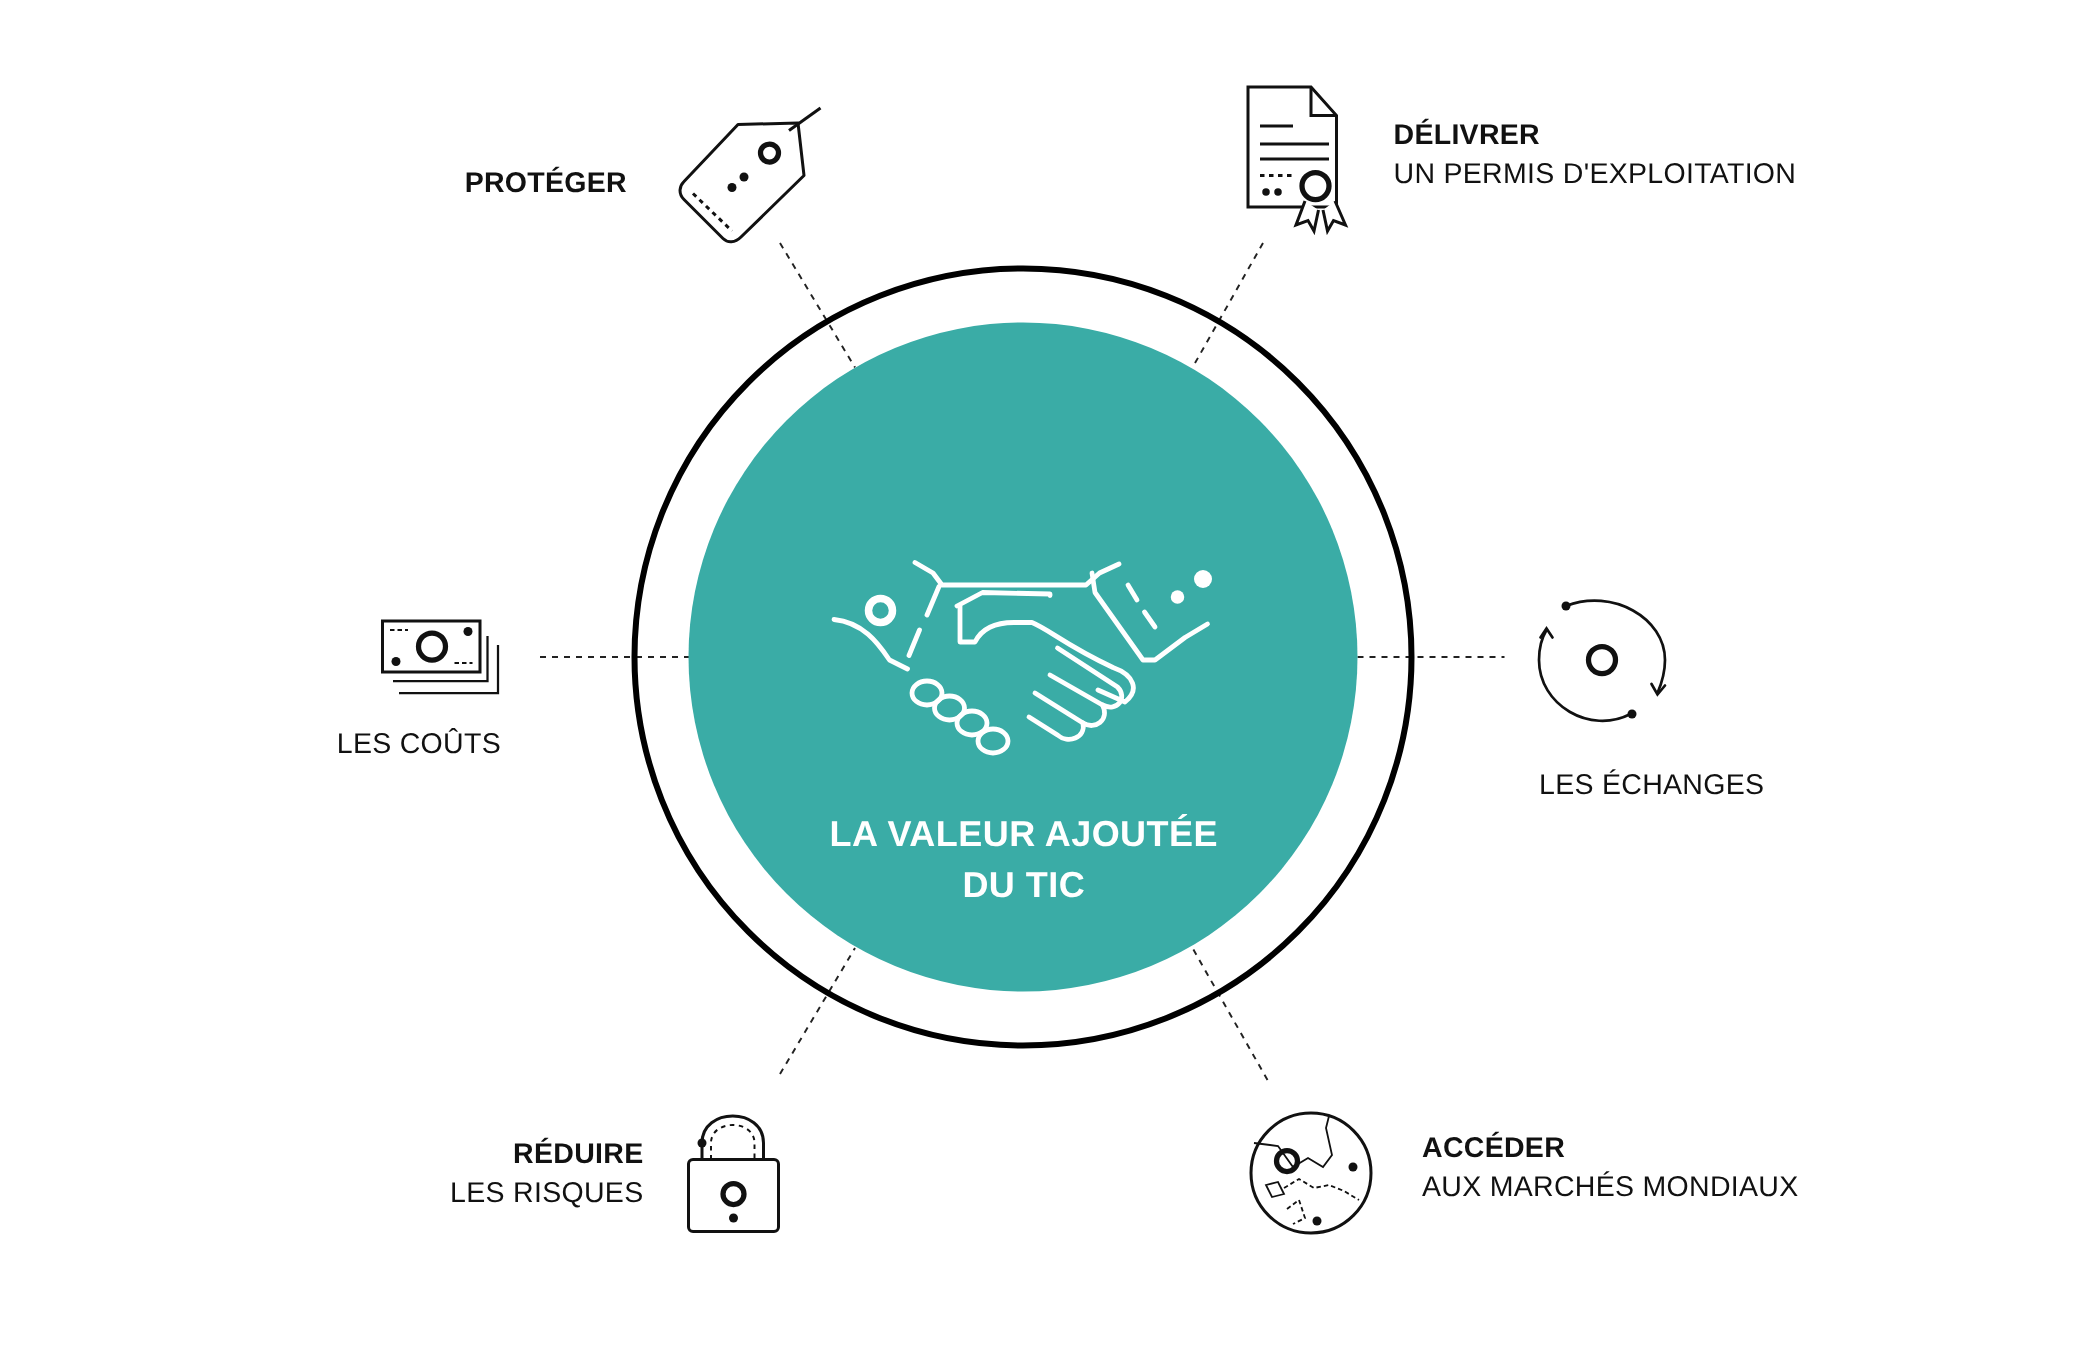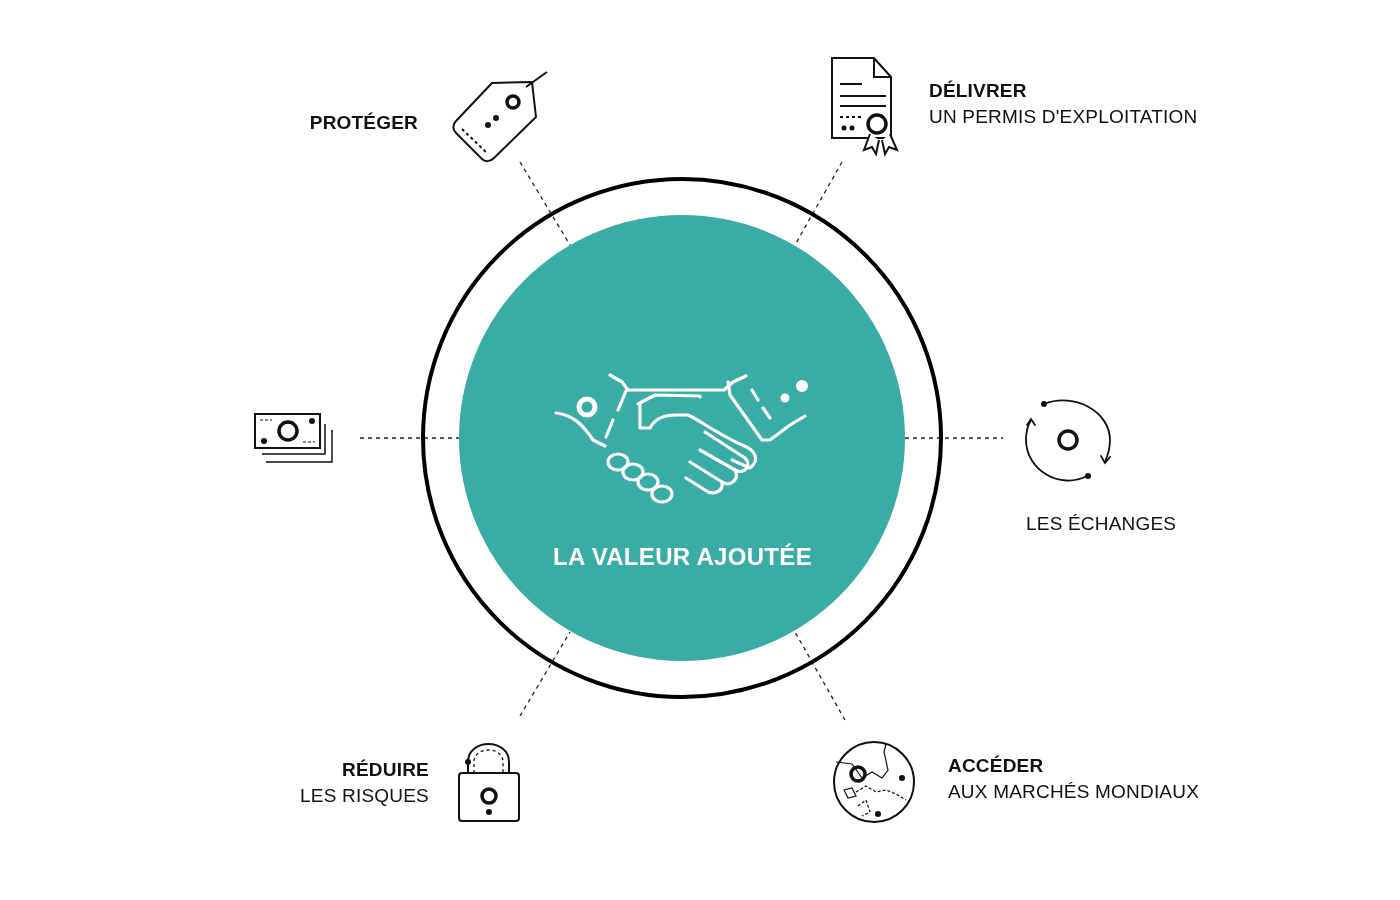--- a/index.html
+++ b/index.html
@@ -111,20 +111,21 @@
     <path d="M856 792 L866 786 L876 792 L886 790 L896 794 L906 800" stroke-width="1.2" stroke-dasharray="3,2"></path>
     <path d="M858 806 L866 800 L870 812 L862 816" stroke-width="1.2" stroke-dasharray="3,2"></path>
     <circle cx="858" cy="774" r="7" stroke-width="3.5"></circle>
     <circle cx="902" cy="778" r="3" fill="#111" stroke="none"></circle>
     <circle cx="878" cy="814" r="3" fill="#111" stroke="none"></circle>
   </g>
 </svg>
 
 <div class="center-title">
   <div>LA VALEUR AJOUTÉE</div>
+  <div>DU TIC</div>
 </div>
 
 <div class="label right" style="left:218px; top:82px; width:200px;margin-top:28px;">
   <span class="title">PROTÉGER</span>
 </div>
 
 <div class="label left" style="left:929px; top:78px; width:320px;">
   <span class="title">DÉLIVRER</span>
   <span class="sub">UN PERMIS D'EXPLOITATION</span>
 </div>
@@ -137,13 +138,14 @@
   <span class="title">ACCÉDER</span>
   <span class="sub">AUX MARCHÉS MONDIAUX</span>
 </div>
 
 <div class="label right" style="left:229px; top:757px; width:200px;">
   <span class="title">RÉDUIRE</span>
   <span class="sub">LES RISQUES</span>
 </div>
 
 <div class="label right" style="left:134px; top:484px; width:200px;">
+  <span class="sub">LES COÛTS</span>
 </div>
 
 </body></html>

